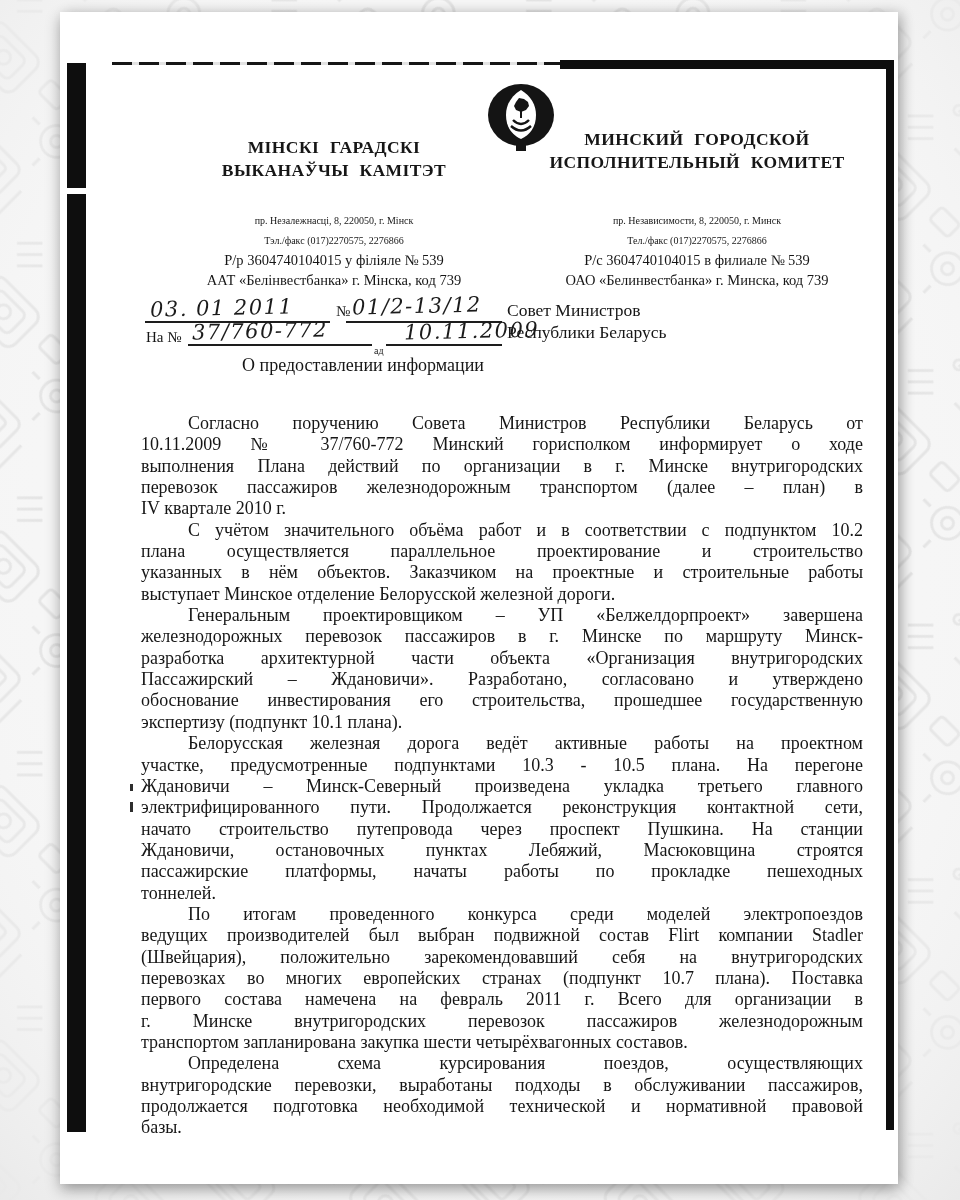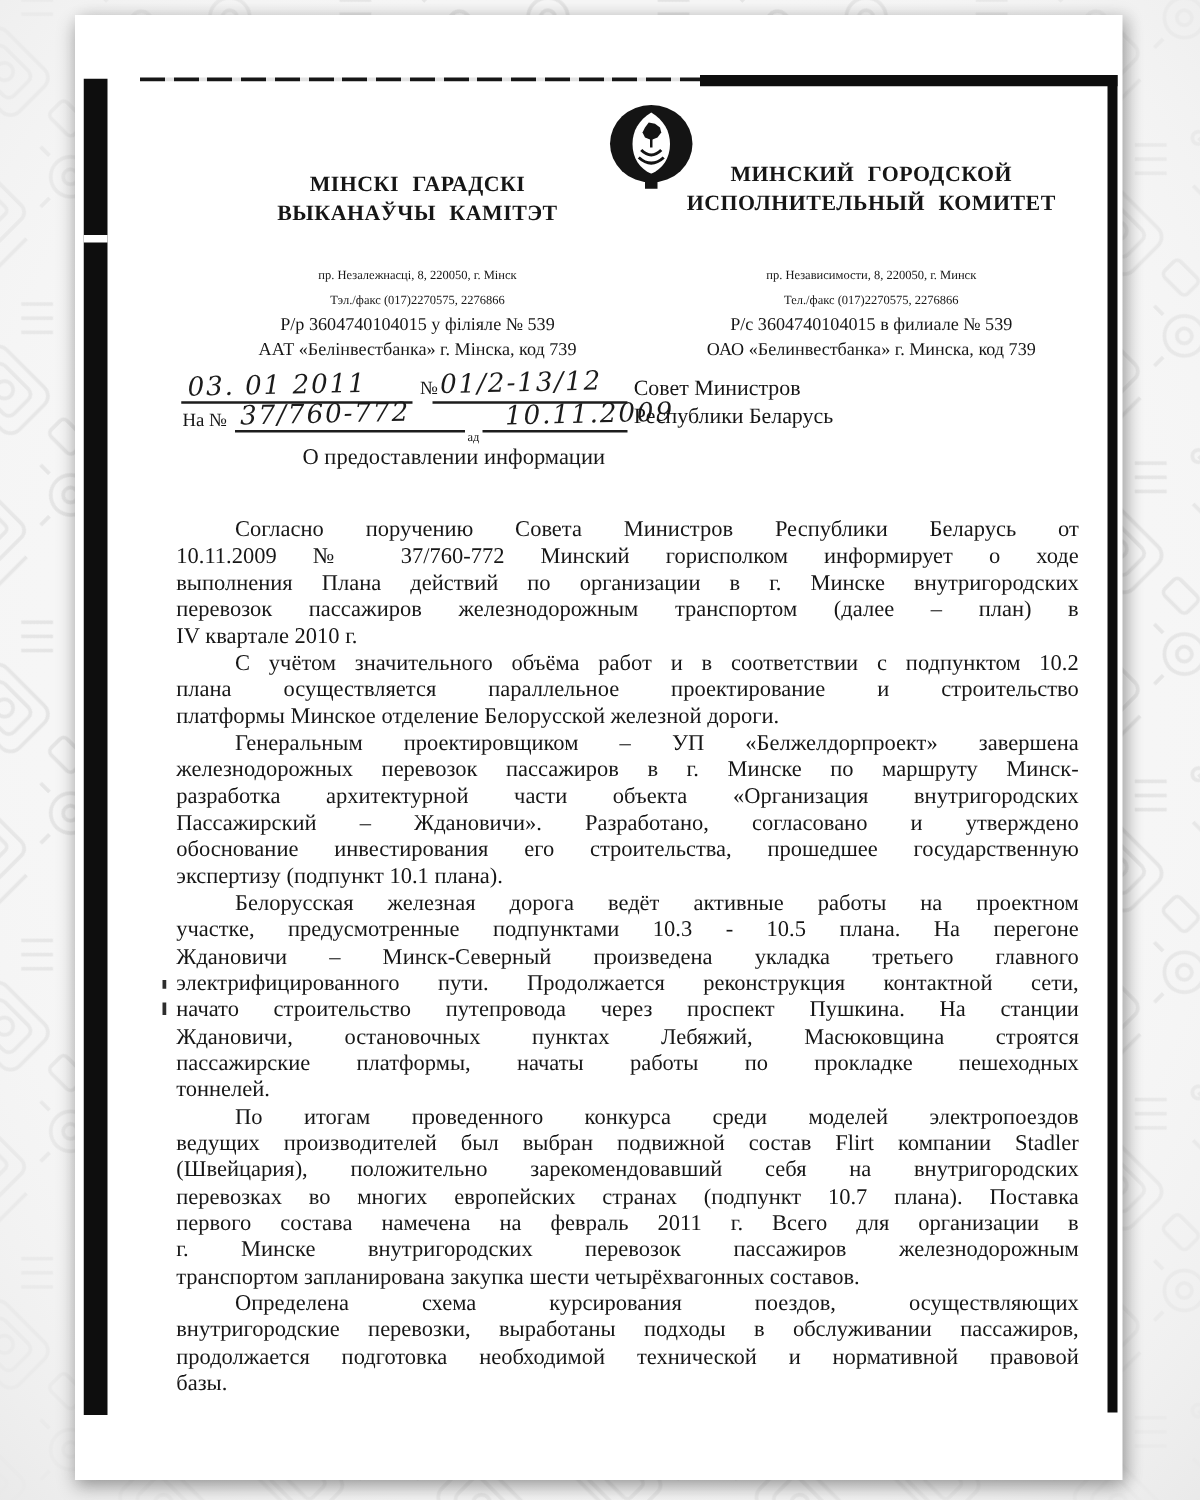--- a/index.html
+++ b/index.html
@@ -143,21 +143,22 @@
   <div class="abs" id="subject" style="left:206px;top:355px;">О предоставлении информации</div>
 
   <div class="abs" id="body-text">
       <div class="line first">Согласно поручению Совета Министров Республики Беларусь от</div>
       <div class="line">10.11.2009 № 37/760-772 Минский горисполком информирует о ходе</div>
       <div class="line">выполнения Плана действий по организации в г. Минске внутригородских</div>
       <div class="line">перевозок пассажиров железнодорожным транспортом (далее – план) в</div>
       <div class="line last">IV квартале 2010 г.</div>
       <div class="line first">С учётом значительного объёма работ и в соответствии с подпунктом 10.2</div>
       <div class="line">плана осуществляется параллельное проектирование и строительство</div>
-      <div class="line last">платформы Минское отделение Белорусской железной дороги.</div>
+      <div class="line">указанных в нём объектов. Заказчиком на проектные и строительные работы</div>
+      <div class="line last">выступает Минское отделение Белорусской железной дороги.</div>
       <div class="line first">Генеральным проектировщиком – УП «Белжелдорпроект» завершена</div>
       <div class="line">железнодорожных перевозок пассажиров в г. Минске по маршруту Минск-</div>
       <div class="line">разработка архитектурной части объекта «Организация внутригородских</div>
       <div class="line">Пассажирский – Ждановичи». Разработано, согласовано и утверждено</div>
       <div class="line">обоснование инвестирования его строительства, прошедшее государственную</div>
       <div class="line last">экспертизу (подпункт 10.1 плана).</div>
       <div class="line first">Белорусская железная дорога ведёт активные работы на проектном</div>
       <div class="line">участке, предусмотренные подпунктами 10.3 - 10.5 плана. На перегоне</div>
       <div class="line">Ждановичи – Минск-Северный произведена укладка третьего главного</div>
       <div class="line">электрифицированного пути. Продолжается реконструкция контактной сети,</div>

